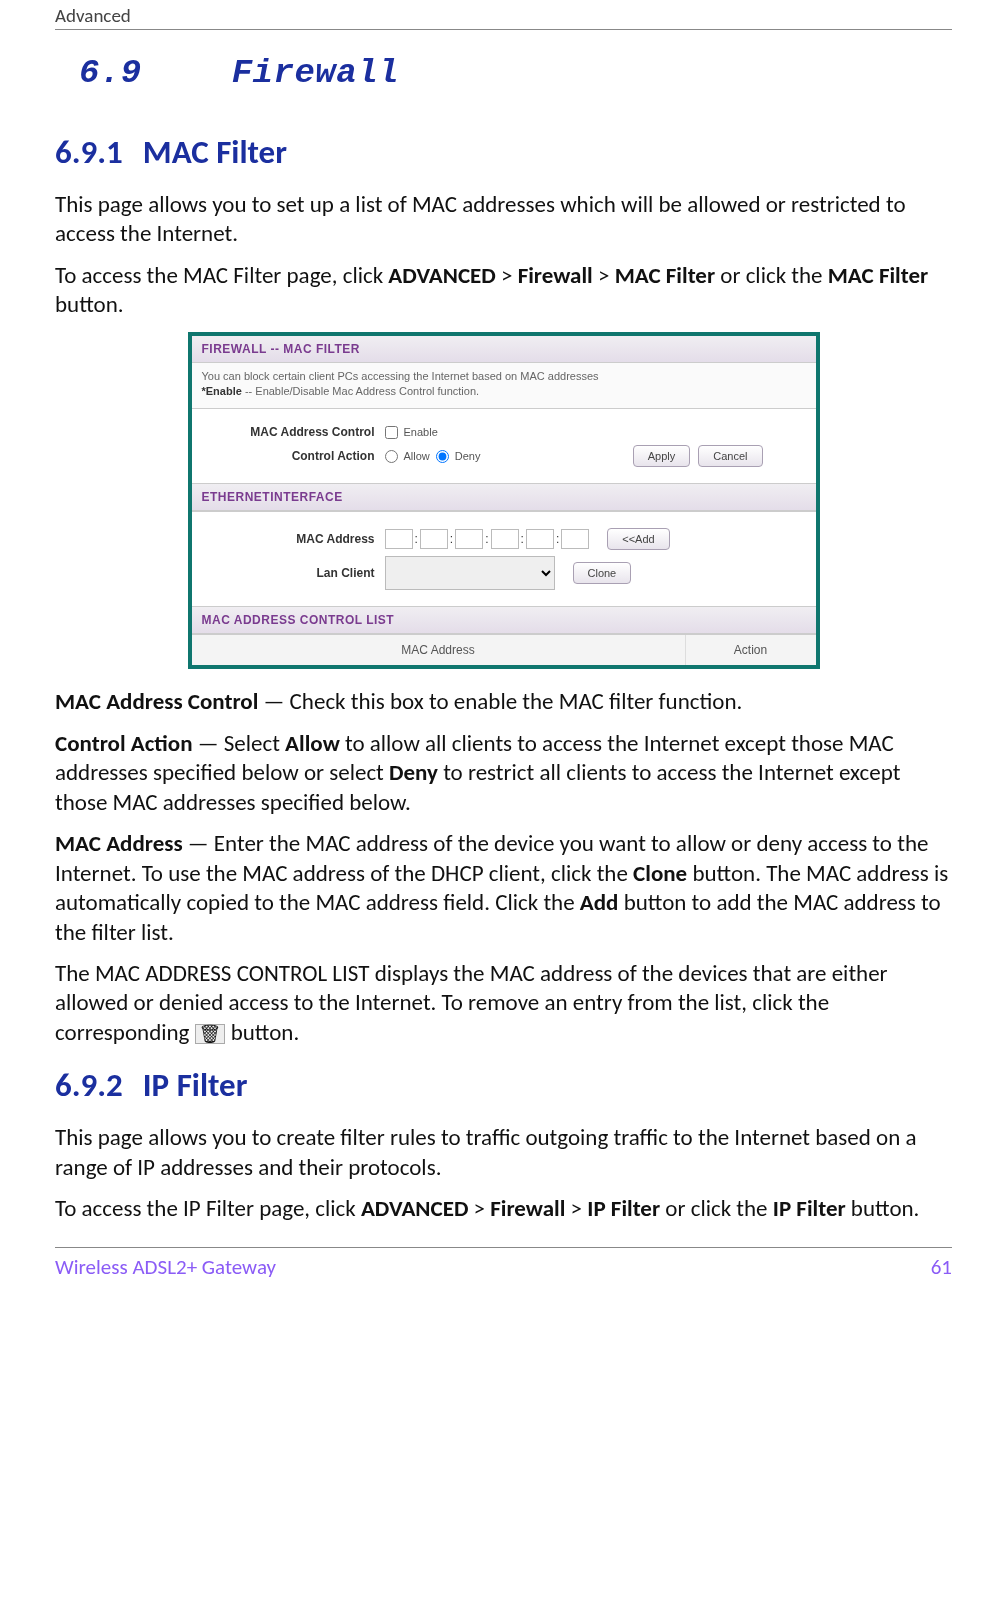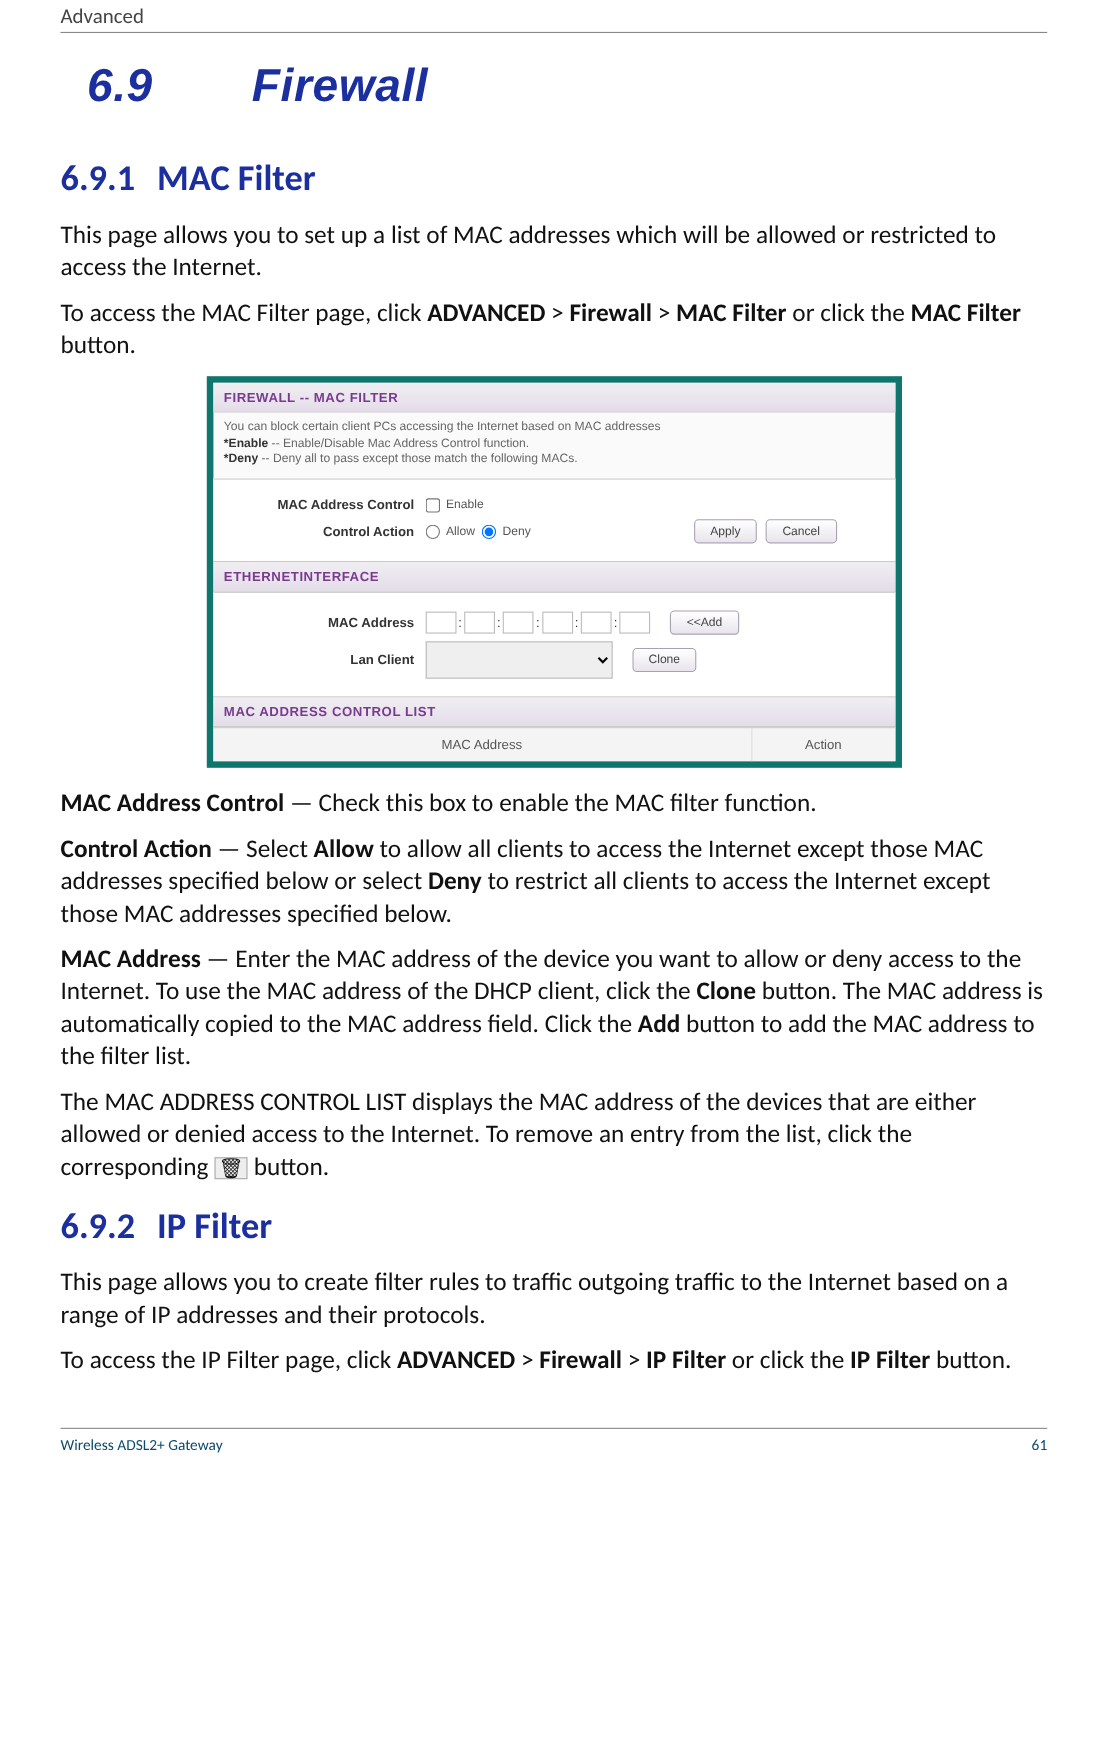--- a/index.html
+++ b/index.html
@@ -14,24 +14,24 @@
       padding: 0 55px;
     }
     .header {
       border-bottom: 1px solid #888;
       padding: 4px 0 2px 0;
       font-size: 19px;
       color: #444;
       margin-bottom: 22px;
     }
     .h1 {
-      font-family: Liberation Sans, sans-serif;
+      font-family: Liberation Mono, monospace;
       font-weight: 900;
       color: #1b2f9f;
-      font-size: 42px;
+      font-size: 34px;
       font-style: italic;
       letter-spacing: 0.5px;
       margin: 24px 0 40px 24px;
     }
     .h1 .num { display:inline-block; margin-right: 90px; }
     .h2 {
       font-family: Calibri, Arial, sans-serif;
       color: #1b2f9f;
       font-weight: 700;
       font-size: 33px;
@@ -49,32 +49,32 @@
       display: inline-block;
       border: 1px solid #aaa;
       background: #eee;
       padding: 0 3px;
       font-size: 18px;
       line-height: 1;
       vertical-align: middle;
     }
     .footer {
       border-top: 1px solid #888;
-      margin-top: 46px;
+      margin-top: 23px;
       padding: 6px 0 20px 0;
-      font-size: 14px;
-      color: #0c4a6e;
+      font-size: 21px;
+      color: #8b5cf6;
       display: flex;
       justify-content: space-between;
     }
     
     .screenshot {
       width: 632px;
       margin: 8px auto 18px auto;
-      border: 6px solid #0f766e;
+      border: 4px solid #0f766e;
       background: #fafafa;
       font-family: Tahoma, Arial, sans-serif;
       font-size: 12px;
       color: #333;
     }
     .panel-title {
       background: linear-gradient(#f0eef2, #e4dde9);
       color: #7a3b8f;
       font-weight: 700;
       font-size: 12px;
@@ -185,21 +185,20 @@
 
   <p class="body-text">
     <span>To access the MAC Filter page, click </span><span class="b">ADVANCED</span><span> &gt; </span><span class="b">Firewall</span><span> &gt; </span><span class="b">MAC Filter</span><span> or click the </span><span class="b">MAC Filter</span><span> button.</span>
   </p>
 
   <div class="screenshot">
     <div class="panel-title">FIREWALL -- MAC FILTER</div>
     <div class="panel-desc">
       <div>You can block certain client PCs accessing the Internet based on MAC addresses</div>
       <div><span class="b">*Enable</span><span> -- Enable/Disable Mac Address Control function.</span></div>
-      <div><span class="b">*Deny</span><span> -- Deny all to pass except those match the following MACs.</span></div>
     </div>
 
     <div class="form-area">
       <div class="form-row">
         <div class="form-label">MAC Address Control</div>
         <div class="form-controls">
           <input type="checkbox" style="">
           <span class="small-label">Enable</span>
         </div>
       </div>

